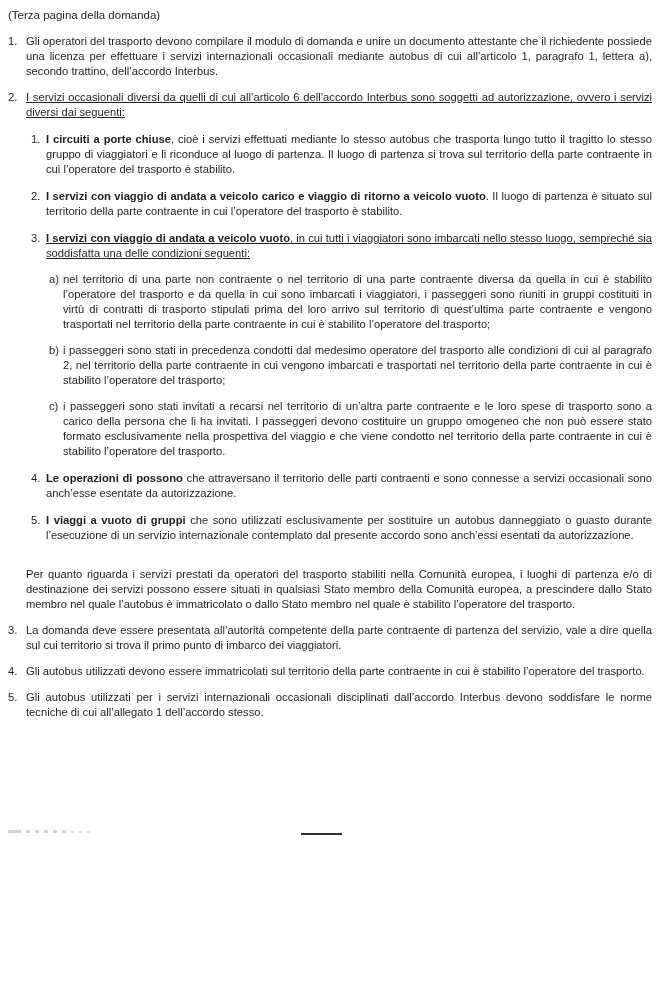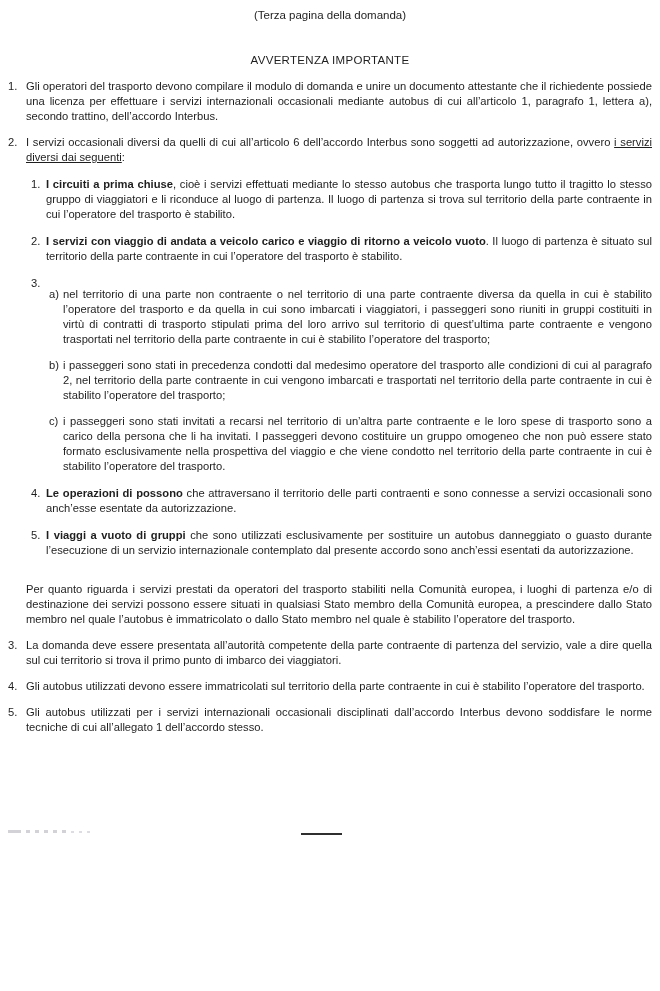--- a/index.html
+++ b/index.html
@@ -5,31 +5,31 @@
   html, body { margin:0; padding:0; }
   body {
     width:660px; height:991px;
     background:#ffffff;
     position:relative;
     font-family:"Liberation Sans", sans-serif;
     color:#1e1e1e;
     overflow:hidden;
   }
   .doc { padding:8px 8px 0 8px; font-size:11.2px; line-height:15px; }
-  .header-note { text-align:center; font-size:11.5px; }
+  .header-note { text-align:left; font-size:11.5px; }
   .title { text-align:center; font-size:11.5px; margin-top:30px; letter-spacing:0.3px; }
   .li { display:flex; }
   .l1 { margin-top:11px; }
   .mk1 { flex:0 0 18px; }
   .l2 { margin-top:12px; }
   .mk2 { flex:0 0 15px; margin-left:5px; }
   .l3 { margin-top:11px; }
   .mk3 { flex:0 0 14px; margin-left:3px; }
   .ct { flex:1 1 auto; text-align:justify; min-width:0; }
-  .para { text-align:justify; }
+  .para { text-align:justify;text-decoration:underline; }
   .u { text-decoration:underline; }
   b { font-weight:bold; }
   .closing { margin-top:24px; text-align:justify; }
   .faded-marks {
     position:absolute; left:8px; top:830px;
     display:flex; align-items:center; gap:5px;
   }
   .faded-marks .seg { height:3px; background:#d2d2d7; display:inline-block; }
   .faded-marks .s-a { width:13px; }
   .faded-marks .s-b { width:4px; }
@@ -38,45 +38,45 @@
     position:absolute; left:301px; top:833px;
     width:41px; height:2px; background:#2f2f2f;
   }
 </style>
 </head>
 <body>
 
 <div class="doc">
 
   <div class="header-note">(Terza pagina della domanda)</div>
-  <div class="title">AVVERTENZA IMPORTANTE</div>
 
   <div class="li l1">
     <span class="mk1">1.</span>
     <div class="ct">Gli operatori del trasporto devono compilare il modulo di domanda e unire un documento attestante che il richiedente possiede una licenza per effettuare i servizi internazionali occasionali mediante autobus di cui all’articolo 1, paragrafo 1, lettera a), secondo trattino, dell’accordo Interbus.</div>
   </div>
 
   <div class="li l1">
     <span class="mk1">2.</span>
     <div class="ct">
       <div class="para"><span>I servizi occasionali diversi da quelli di cui all’articolo 6 dell’accordo Interbus sono soggetti ad autorizzazione, ovvero </span><span class="u">i servizi diversi dai seguenti</span><span>:</span></div>
 
       <div class="li l2">
         <span class="mk2">1.</span>
-        <div class="ct"><b>I circuiti a prima chiuse</b><span>, cioè i servizi effettuati mediante lo stesso autobus che trasporta lungo tutto il tragitto lo stesso gruppo di viaggiatori e li riconduce al luogo di partenza. Il luogo di partenza si trova sul territorio della parte contraente in cui l’operatore del trasporto è stabilito.</span></div>
+        <div class="ct"><b>I circuiti a porte chiuse</b><span>, cioè i servizi effettuati mediante lo stesso autobus che trasporta lungo tutto il tragitto lo stesso gruppo di viaggiatori e li riconduce al luogo di partenza. Il luogo di partenza si trova sul territorio della parte contraente in cui l’operatore del trasporto è stabilito.</span></div>
       </div>
 
       <div class="li l2">
         <span class="mk2">2.</span>
         <div class="ct"><b>I servizi con viaggio di andata a veicolo carico e viaggio di ritorno a veicolo vuoto</b><span>. Il luogo di partenza è situato sul territorio della parte contraente in cui l’operatore del trasporto è stabilito.</span></div>
       </div>
 
       <div class="li l2">
         <span class="mk2">3.</span>
         <div class="ct">
+          <div class="para"><b>I servizi con viaggio di andata a veicolo vuoto</b><span>, in cui tutti i viaggiatori sono imbarcati nello stesso luogo, sempreché sia soddisfatta una delle condizioni seguenti:</span></div>
 
           <div class="li l3">
             <span class="mk3">a)</span>
             <div class="ct">nel territorio di una parte non contraente o nel territorio di una parte contraente diversa da quella in cui è stabilito l’operatore del trasporto e da quella in cui sono imbarcati i viaggiatori, i passeggeri sono riuniti in gruppi costituiti in virtù di contratti di trasporto stipulati prima del loro arrivo sul territorio di quest’ultima parte contraente e vengono trasportati nel territorio della parte contraente in cui è stabilito l’operatore del trasporto;</div>
           </div>
 
           <div class="li l3">
             <span class="mk3">b)</span>
             <div class="ct">i passeggeri sono stati in precedenza condotti dal medesimo operatore del trasporto alle condizioni di cui al paragrafo 2, nel territorio della parte contraente in cui vengono imbarcati e trasportati nel territorio della parte contraente in cui è stabilito l’operatore del trasporto;</div>
           </div>

